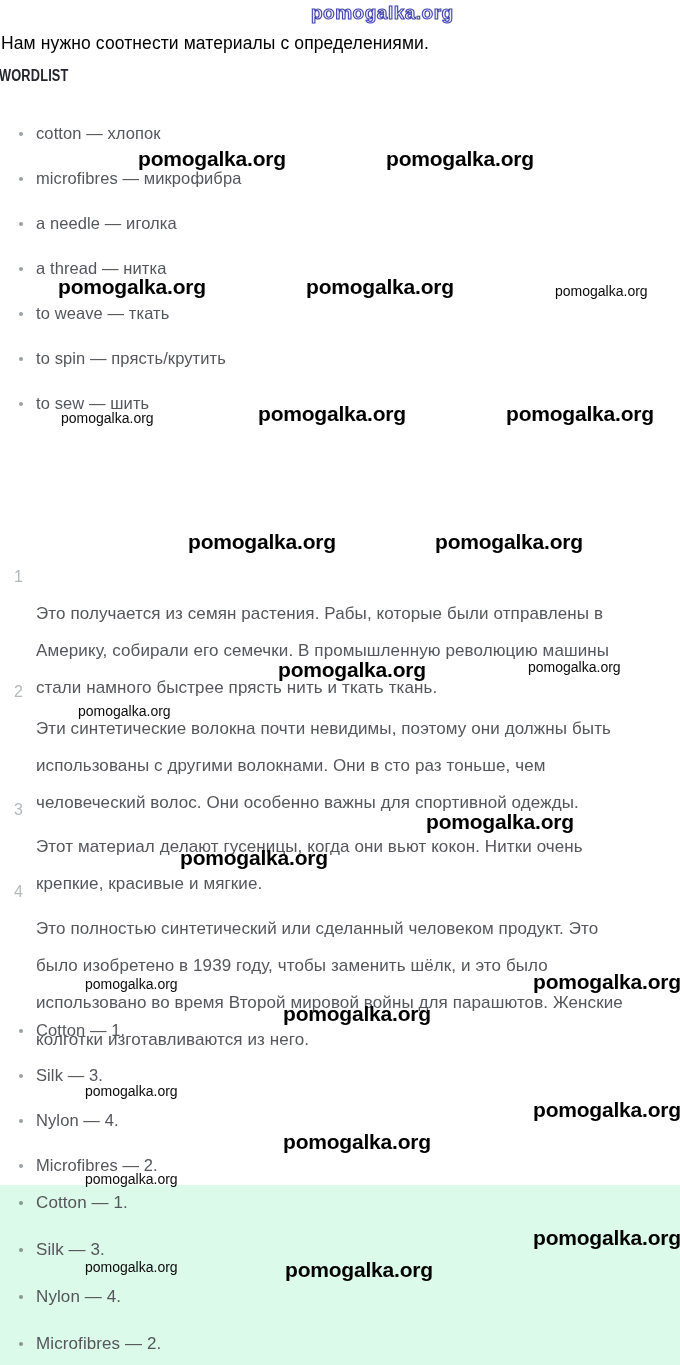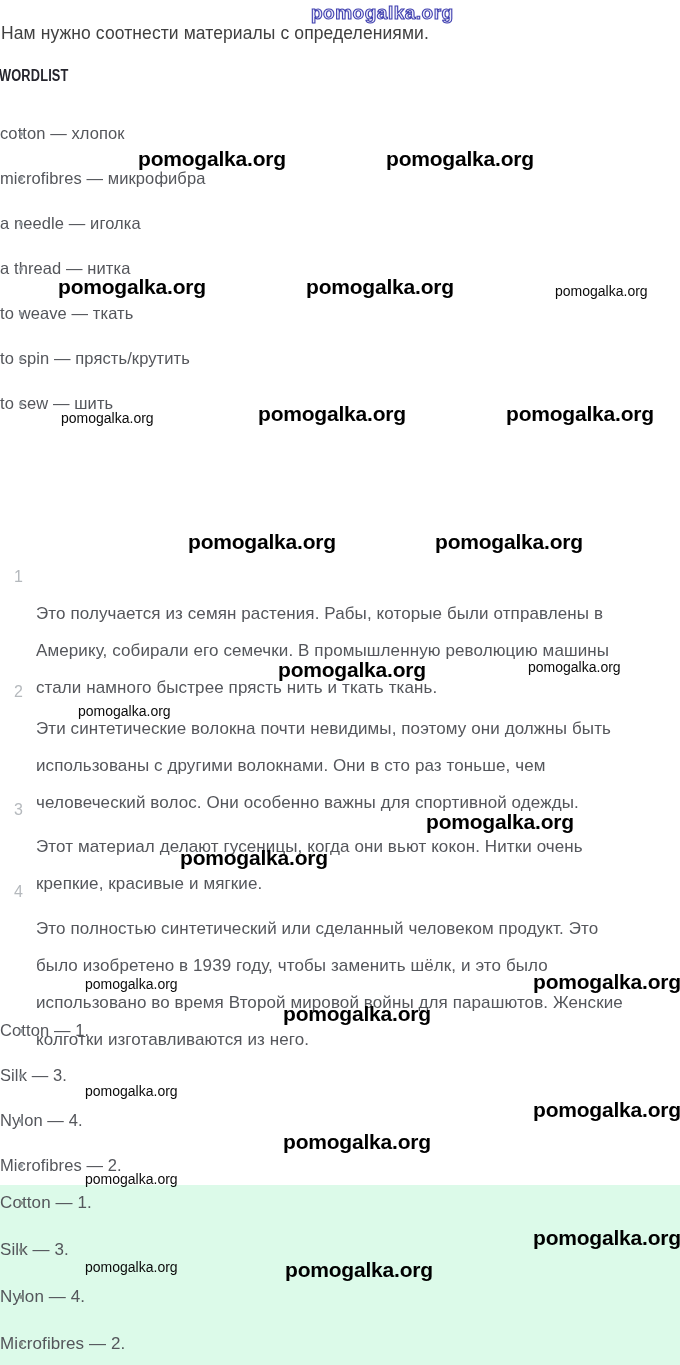--- a/index.html
+++ b/index.html
@@ -2,34 +2,34 @@
 <html><head>
 <meta charset="utf-8">
 <style>
   html,body { margin:0; padding:0; background:#ffffff; }
   .page {
     position:relative; width:680px; height:1365px; overflow:hidden;
     background:#ffffff; font-family:"Liberation Sans", sans-serif;
     color:#54565b;
   }
   .intro {
-    position:absolute; left:1px; top:21px;
-    font-size:17.5px; line-height:24px; color:#404040; letter-spacing:0.1px;
+    position:absolute; left:1px; top:31px;
+    font-size:17.5px; line-height:24px; color:#000000; letter-spacing:0.1px;
   }
   .wordlist-title {
     position:absolute; left:-1px; top:67px;
     font-size:16px; font-weight:700; color:#25252d;
     transform:scaleX(0.8); transform-origin:0 50%; letter-spacing:0.2px;
   }
   ul.bullet-list {
     position:absolute; left:0; margin:0; padding:0; list-style:none; width:100%;
   }
   ul.bullet-list li {
     position:relative; height:45px; display:flex; align-items:center;
-    font-size:16.5px; color:#54565b; letter-spacing:0.1px;
+    padding-left:36px; font-size:16.5px; color:#54565b; letter-spacing:0.1px;
   }
   ul.bullet-list li::before {
     content:""; position:absolute; left:19px; top:50%; margin-top:-2px;
     width:4px; height:4px; border-radius:50%; background:#9aa0a5;
   }
   #wordlist { top:111px; }
   #results  { top:1008px; }
   #answers  { top:1179px; }
   #answers li { height:47px; font-size:17px; }
   #answers li::before { background:#8a968e; }

